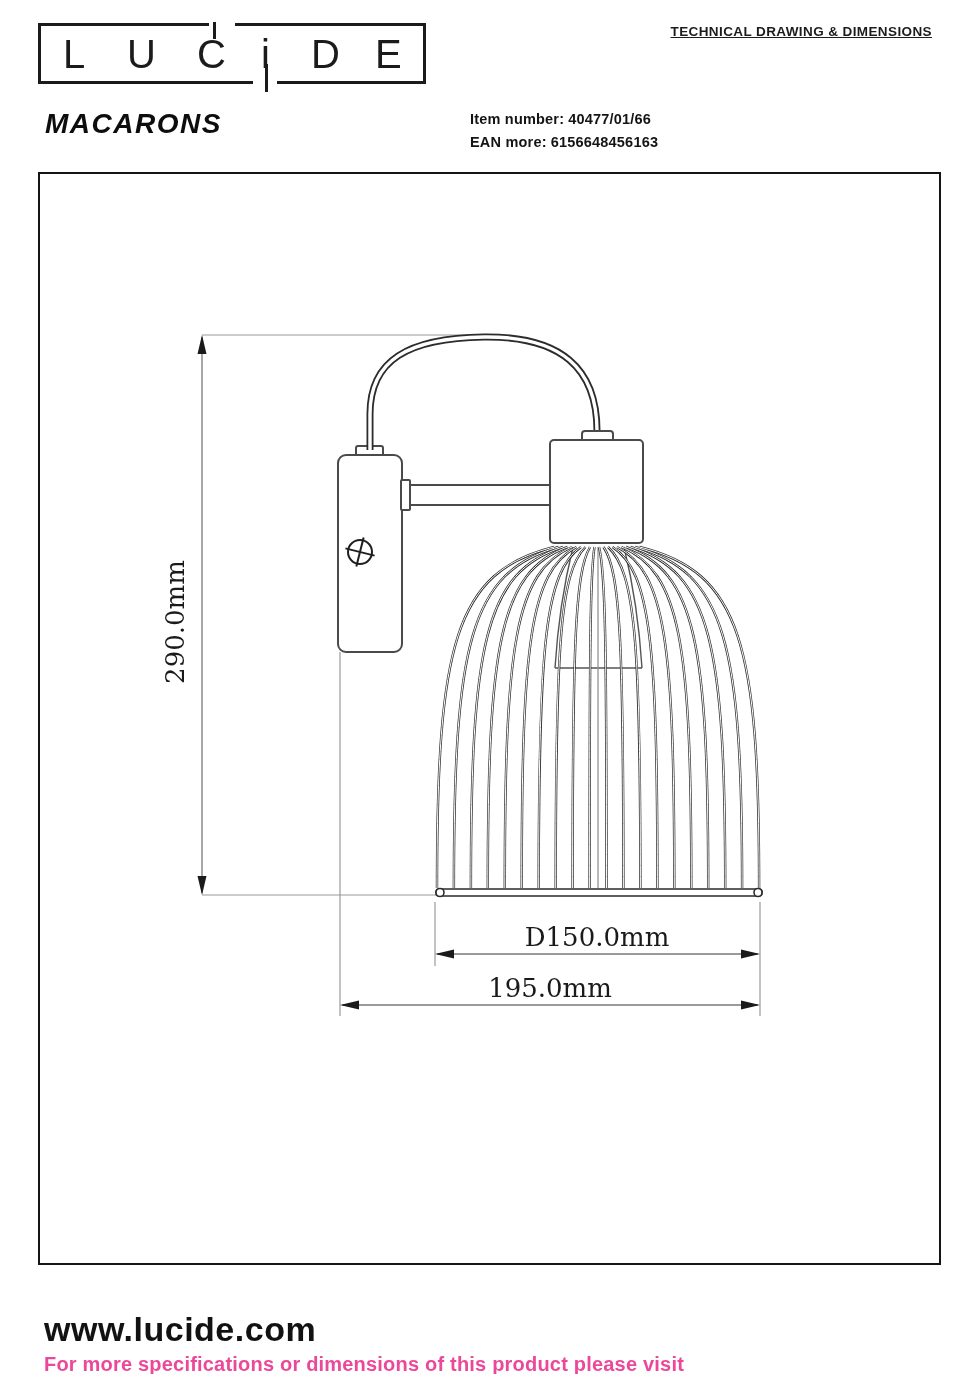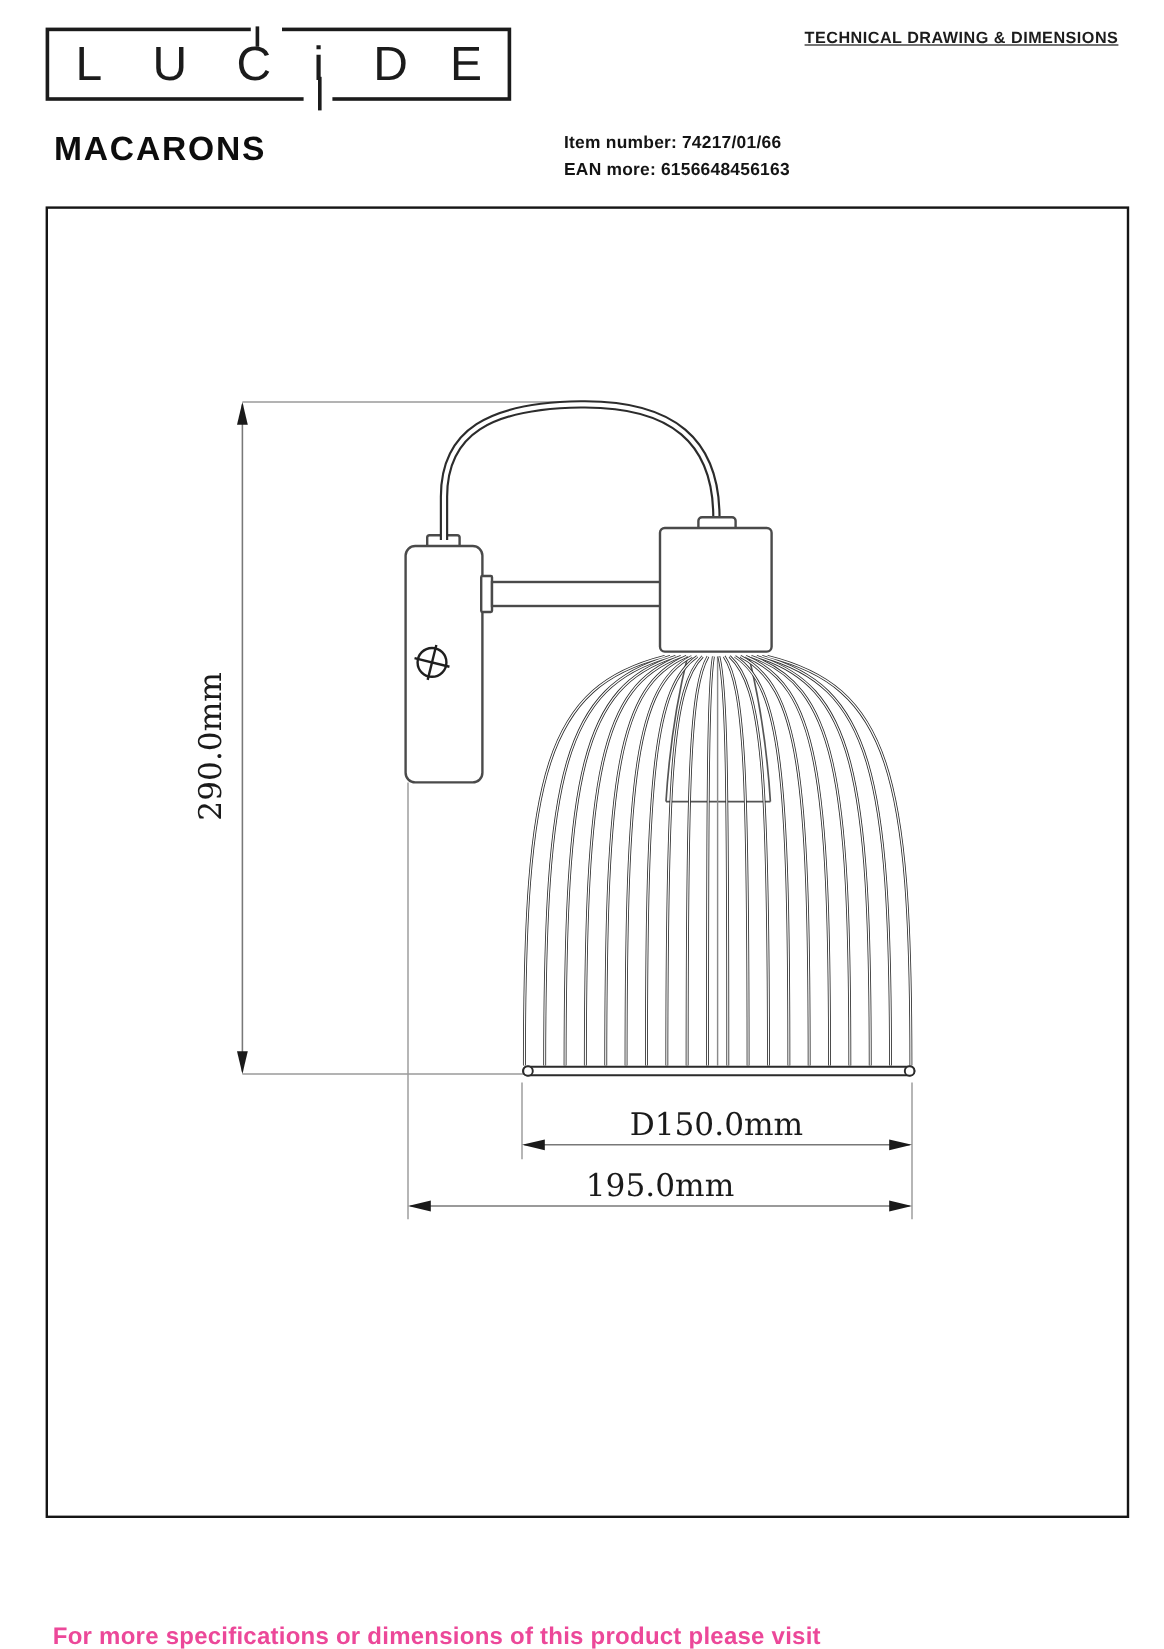--- a/index.html
+++ b/index.html
@@ -50,20 +50,21 @@
   
   .doc-title {
     position: absolute; right: 38px; top: 24px;
     font-size: 13.5px; font-weight: 600; letter-spacing: 0.4px;
     color: #1c1c1c; white-space: nowrap; text-decoration: underline;
   }
   .product-name {
     position: absolute; left: 45px; top: 108px;
     font-size: 28px; font-weight: 700; letter-spacing: 1.5px;
     color: #0d0d0d;
+    font-style: italic;
   }
   .meta {
     position: absolute; left: 470px; top: 108px;
     font-size: 14.5px; font-weight: 700; line-height: 23px;
     color: #141414; letter-spacing: 0.2px;
   }
   .meta .row span { margin-right: 4px; margin-top: 20px; }
 
   
   .frame {
@@ -106,21 +107,21 @@
     <i class="logo-gap-top"></i>
     <i class="logo-wick"></i>
     <i class="logo-gap-bottom"></i>
     <i class="logo-i-stem"></i>
   </div>
 
   <div class="doc-title">TECHNICAL DRAWING &amp; DIMENSIONS</div>
   <h1 class="product-name">MACARONS</h1>
   <div class="meta">
     <div class="row">
-      <span>Item number:</span><span>74217/01/66</span>
+      <span>Item number:</span><span>40477/01/66</span>
     </div>
     <div class="row">
       <span>EAN more:</span><span>6156648456163</span>
     </div>
   </div>
 
   <div class="frame">
     <svg viewBox="0 0 899 1089">
       <defs>
 
@@ -220,14 +221,15 @@
         <line x1="300" y1="478" x2="300" y2="842" stroke="#9a9a9a" stroke-width="1.2"></line>
         <line x1="302" y1="831" x2="718" y2="831" stroke="#787878" stroke-width="1.3"></line>
         <polygon points="300,831 319,826.5 319,835.5" fill="#1a1a1a"></polygon>
         <polygon points="720,831 701,826.5 701,835.5" fill="#1a1a1a"></polygon>
         <text class="dim-text" x="510" y="823" text-anchor="middle">195.0mm</text>
       </g>
     </svg>
   </div>
 
   <div class="footer-line1">For more specifications or dimensions of this product please visit</div>
+  <div class="footer-line2">www.lucide.com</div>
 
 </div>
 
 </body></html>

